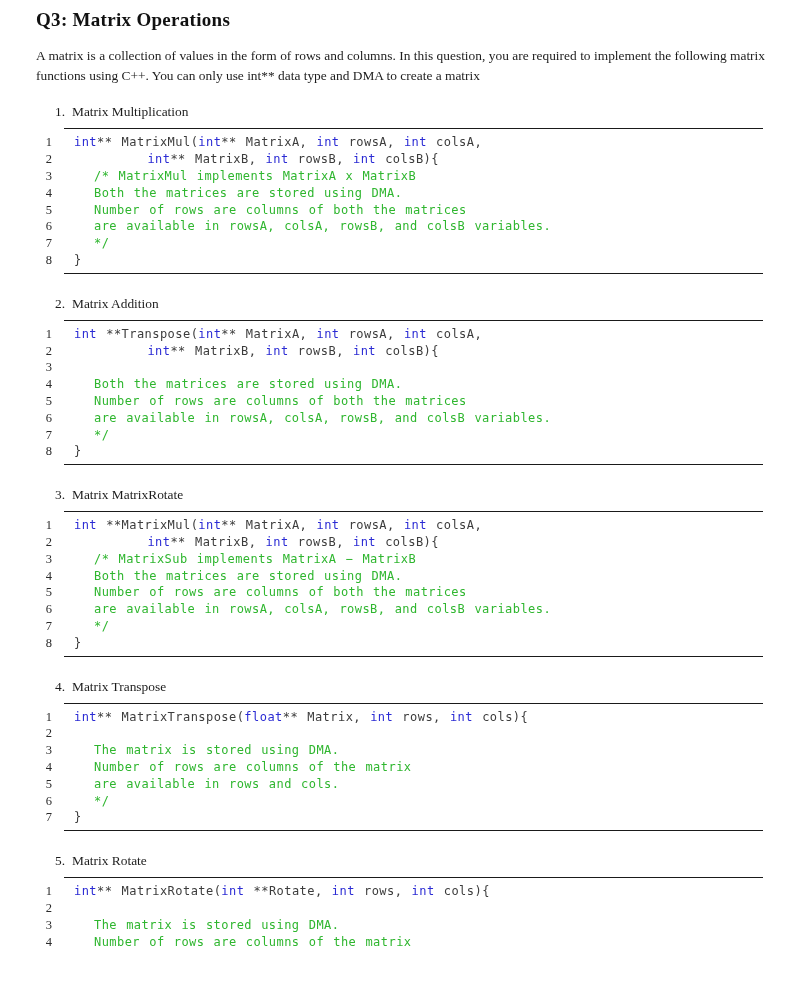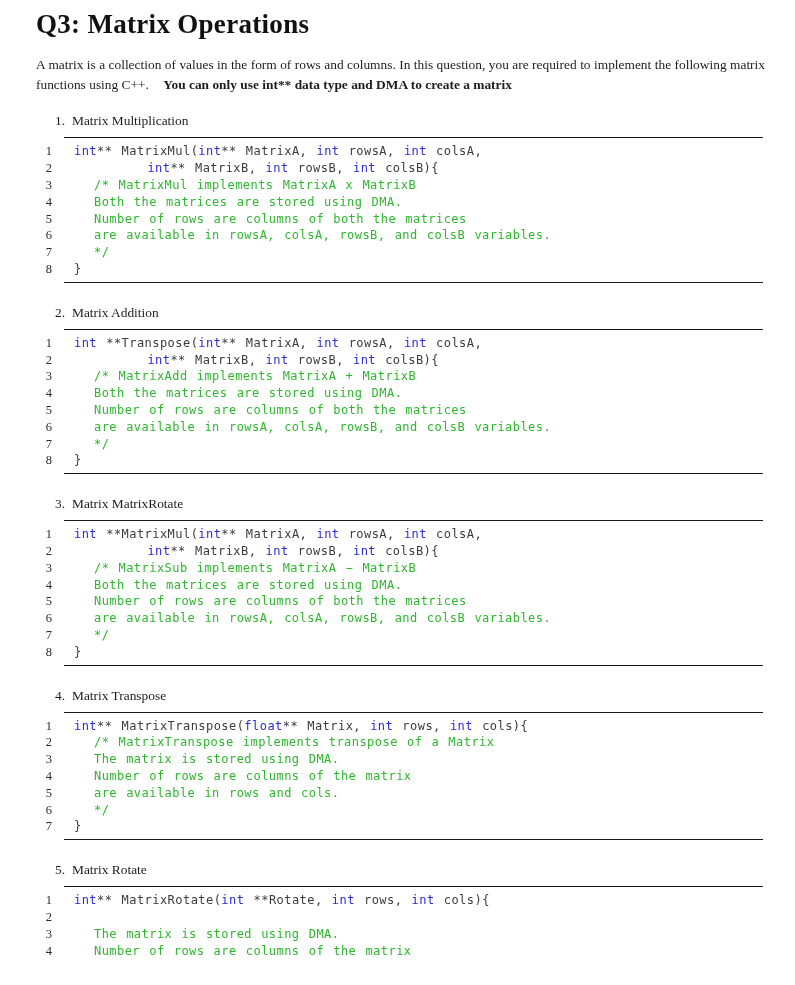--- a/index.html
+++ b/index.html
@@ -5,34 +5,34 @@
   * { margin: 0; padding: 0; box-sizing: border-box; }
   html, body { background: #ffffff; }
   body {
     width: 795px; height: 985px; overflow: hidden;
     font-family: "Liberation Serif", serif;
     color: #1a1a1a;
   }
   .page { padding: 9px 30px 0 36px; }
 
   .doc-title {
-    font-size: 27px;
+    font-size: 19px;
     font-weight: bold;
     letter-spacing: 0.3px;
     color: #111;
   }
 
   .intro {
     margin-top: 15px;
     font-size: 13.4px;
     line-height: 1.47;
     text-align: justify;
     color: #1c1c1c;
   }
-  .intro strong { font-weight: bold; margin-left: 11px; }
+  .intro strong { font-weight: normal; }
 
   .sections { margin-top: 19px; }
 
   .listing-section { margin-bottom: 22px; }
 
   .sec-head {
     display: flex;
     margin-left: 19px;
     margin-bottom: 8px;
     font-size: 13.4px;
@@ -105,21 +105,21 @@
       </section>
       <section class="listing-section">
         <div class="sec-head">
           <span class="sec-num">2.</span>
           <span class="sec-title">Matrix Addition</span>
         </div>
         <div class="rule"></div>
         <div class="code-rows">
           <div class="code-row"><span class="lineno">1</span><span class="codetxt"><span class="kw">int</span><span class="pl"> **Transpose(</span><span class="kw">int</span><span class="pl">** MatrixA, </span><span class="kw">int</span><span class="pl"> rowsA, </span><span class="kw">int</span><span class="pl"> colsA,</span></span></div>
           <div class="code-row"><span class="lineno">2</span><span class="codetxt"><span class="pl">        </span><span class="kw">int</span><span class="pl">** MatrixB, </span><span class="kw">int</span><span class="pl"> rowsB, </span><span class="kw">int</span><span class="pl"> colsB){</span></span></div>
-          <div class="code-row"><span class="lineno">3</span><span class="codetxt"><span class="cm">/* MatrixAdd implements MatrixA + MatrixB</span></span></div>
+          <div class="code-row"><span class="lineno">3</span></div>
           <div class="code-row"><span class="lineno">4</span><span class="codetxt"><span class="cm">Both the matrices are stored using DMA.</span></span></div>
           <div class="code-row"><span class="lineno">5</span><span class="codetxt"><span class="cm">Number of rows are columns of both the matrices</span></span></div>
           <div class="code-row"><span class="lineno">6</span><span class="codetxt"><span class="cm">are available in rowsA, colsA, rowsB, and colsB variables.</span></span></div>
           <div class="code-row"><span class="lineno">7</span><span class="codetxt"><span class="cm">*/</span></span></div>
           <div class="code-row"><span class="lineno">8</span><span class="codetxt"><span class="pl">}</span></span></div>
         </div>
         <div class="rule"></div>
       </section>
       <section class="listing-section">
         <div class="sec-head">
@@ -140,21 +140,21 @@
         <div class="rule"></div>
       </section>
       <section class="listing-section">
         <div class="sec-head">
           <span class="sec-num">4.</span>
           <span class="sec-title">Matrix Transpose</span>
         </div>
         <div class="rule"></div>
         <div class="code-rows">
           <div class="code-row"><span class="lineno">1</span><span class="codetxt"><span class="kw">int</span><span class="pl">** MatrixTranspose(</span><span class="kw">float</span><span class="pl">** Matrix, </span><span class="kw">int</span><span class="pl"> rows, </span><span class="kw">int</span><span class="pl"> cols){</span></span></div>
-          <div class="code-row"><span class="lineno">2</span><span class="codetxt"><span class="cm">/* MatrixTranspose implements transpose of a Matrix</span></span></div>
+          <div class="code-row"><span class="lineno">2</span></div>
           <div class="code-row"><span class="lineno">3</span><span class="codetxt"><span class="cm">The matrix is stored using DMA.</span></span></div>
           <div class="code-row"><span class="lineno">4</span><span class="codetxt"><span class="cm">Number of rows are columns of the matrix</span></span></div>
           <div class="code-row"><span class="lineno">5</span><span class="codetxt"><span class="cm">are available in rows and cols.</span></span></div>
           <div class="code-row"><span class="lineno">6</span><span class="codetxt"><span class="cm">*/</span></span></div>
           <div class="code-row"><span class="lineno">7</span><span class="codetxt"><span class="pl">}</span></span></div>
         </div>
         <div class="rule"></div>
       </section>
       <section class="listing-section">
         <div class="sec-head">

